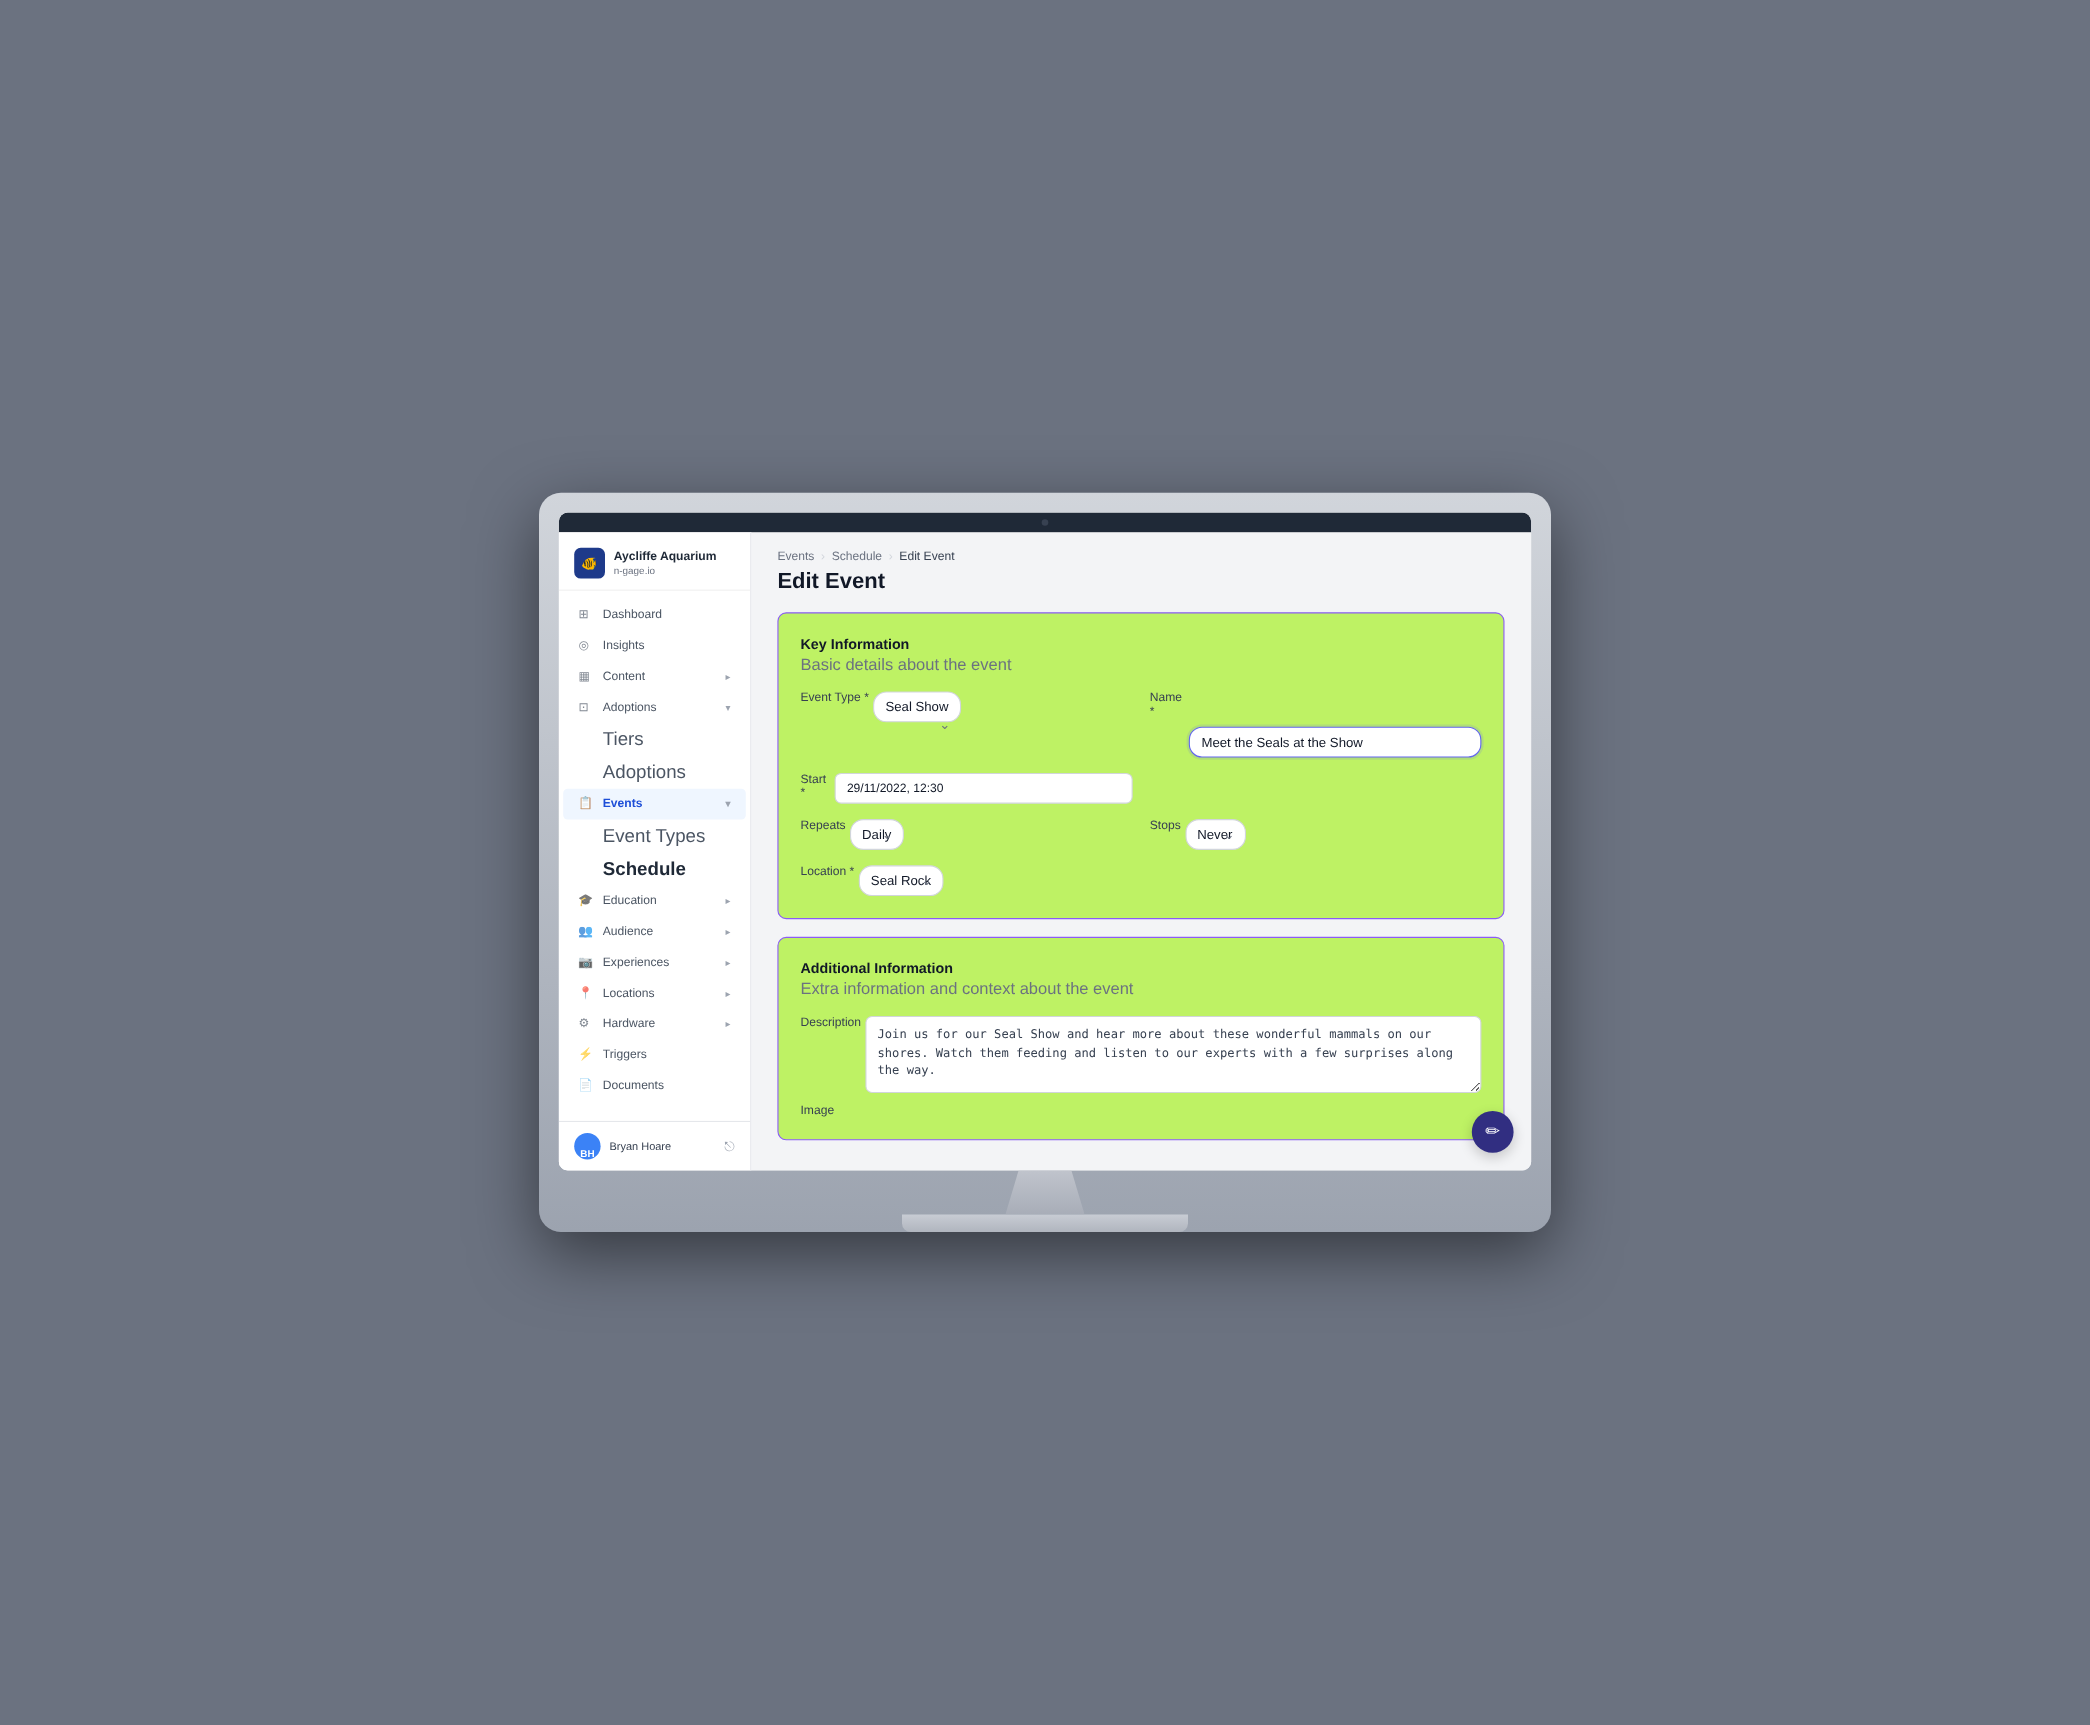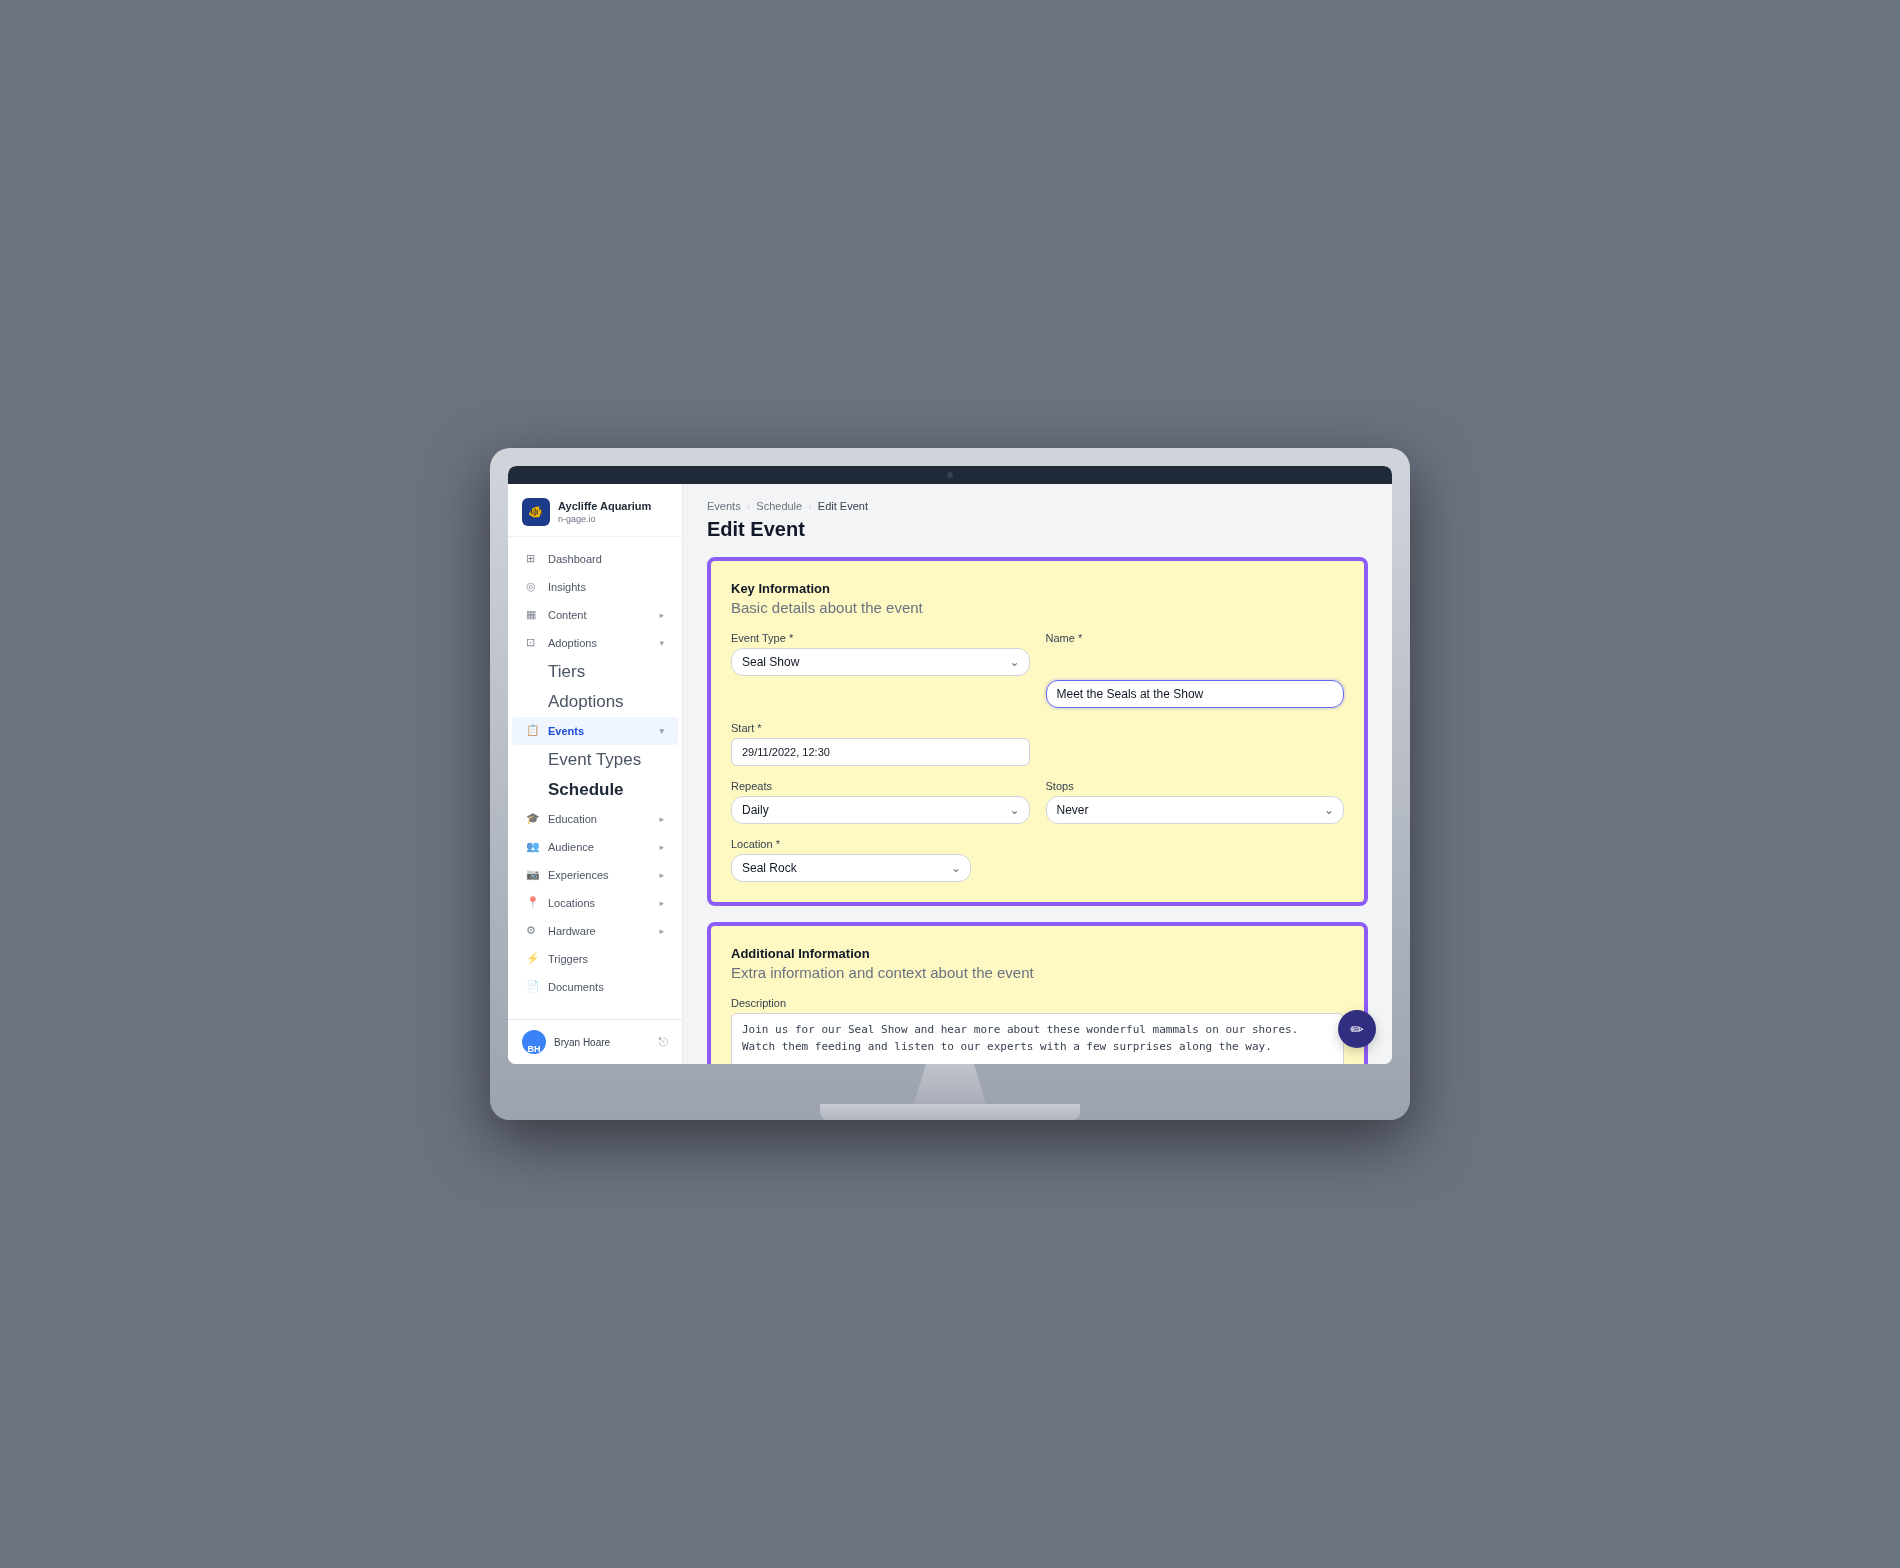--- a/index.html
+++ b/index.html
@@ -113,30 +113,30 @@
       padding: 16px 24px;
     }
     .breadcrumb {
       display: flex; align-items: center; gap: 6px;
       font-size: 11px; color: #6b7280; margin-bottom: 6px;
     }
     .breadcrumb .sep { color: #d1d5db; }
     .breadcrumb .current { color: #374151; }
     .page-title { font-size: 20px; font-weight: 700; color: #111827; margin-bottom: 16px; }
     .card {
-      background: #fef9c3;
+      background: #bef264;
       border-radius: 8px;
-      border: 4px solid #8b5cf6;
+      border: 1px solid #8b5cf6;
       padding: 20px;
       margin-bottom: 16px;
     }
     .card-title { font-size: 13px; font-weight: 700; color: #111827; margin-bottom: 3px; }
     .card-subtitle { font-size: 15px; color: #6b7280; margin-bottom: 16px; }
     .form-grid-2 { display: grid; grid-template-columns: 1fr 1fr; gap: 16px; margin-bottom: 14px; }
-    .form-group { display: flex; flex-direction: column; gap: 4px; }
+    .form-group { display: flex; gap: 4px; }
     .form-label { font-size: 11px; color: #374151; font-weight: 500; }
     .form-input, .form-select {
       border: 1px solid #d1d5db;
       border-radius: 12px;
       padding: 6px 10px;
       font-size: 12px;
       color: #111827;
       background: white;
       outline: none;
       width: 100%;

